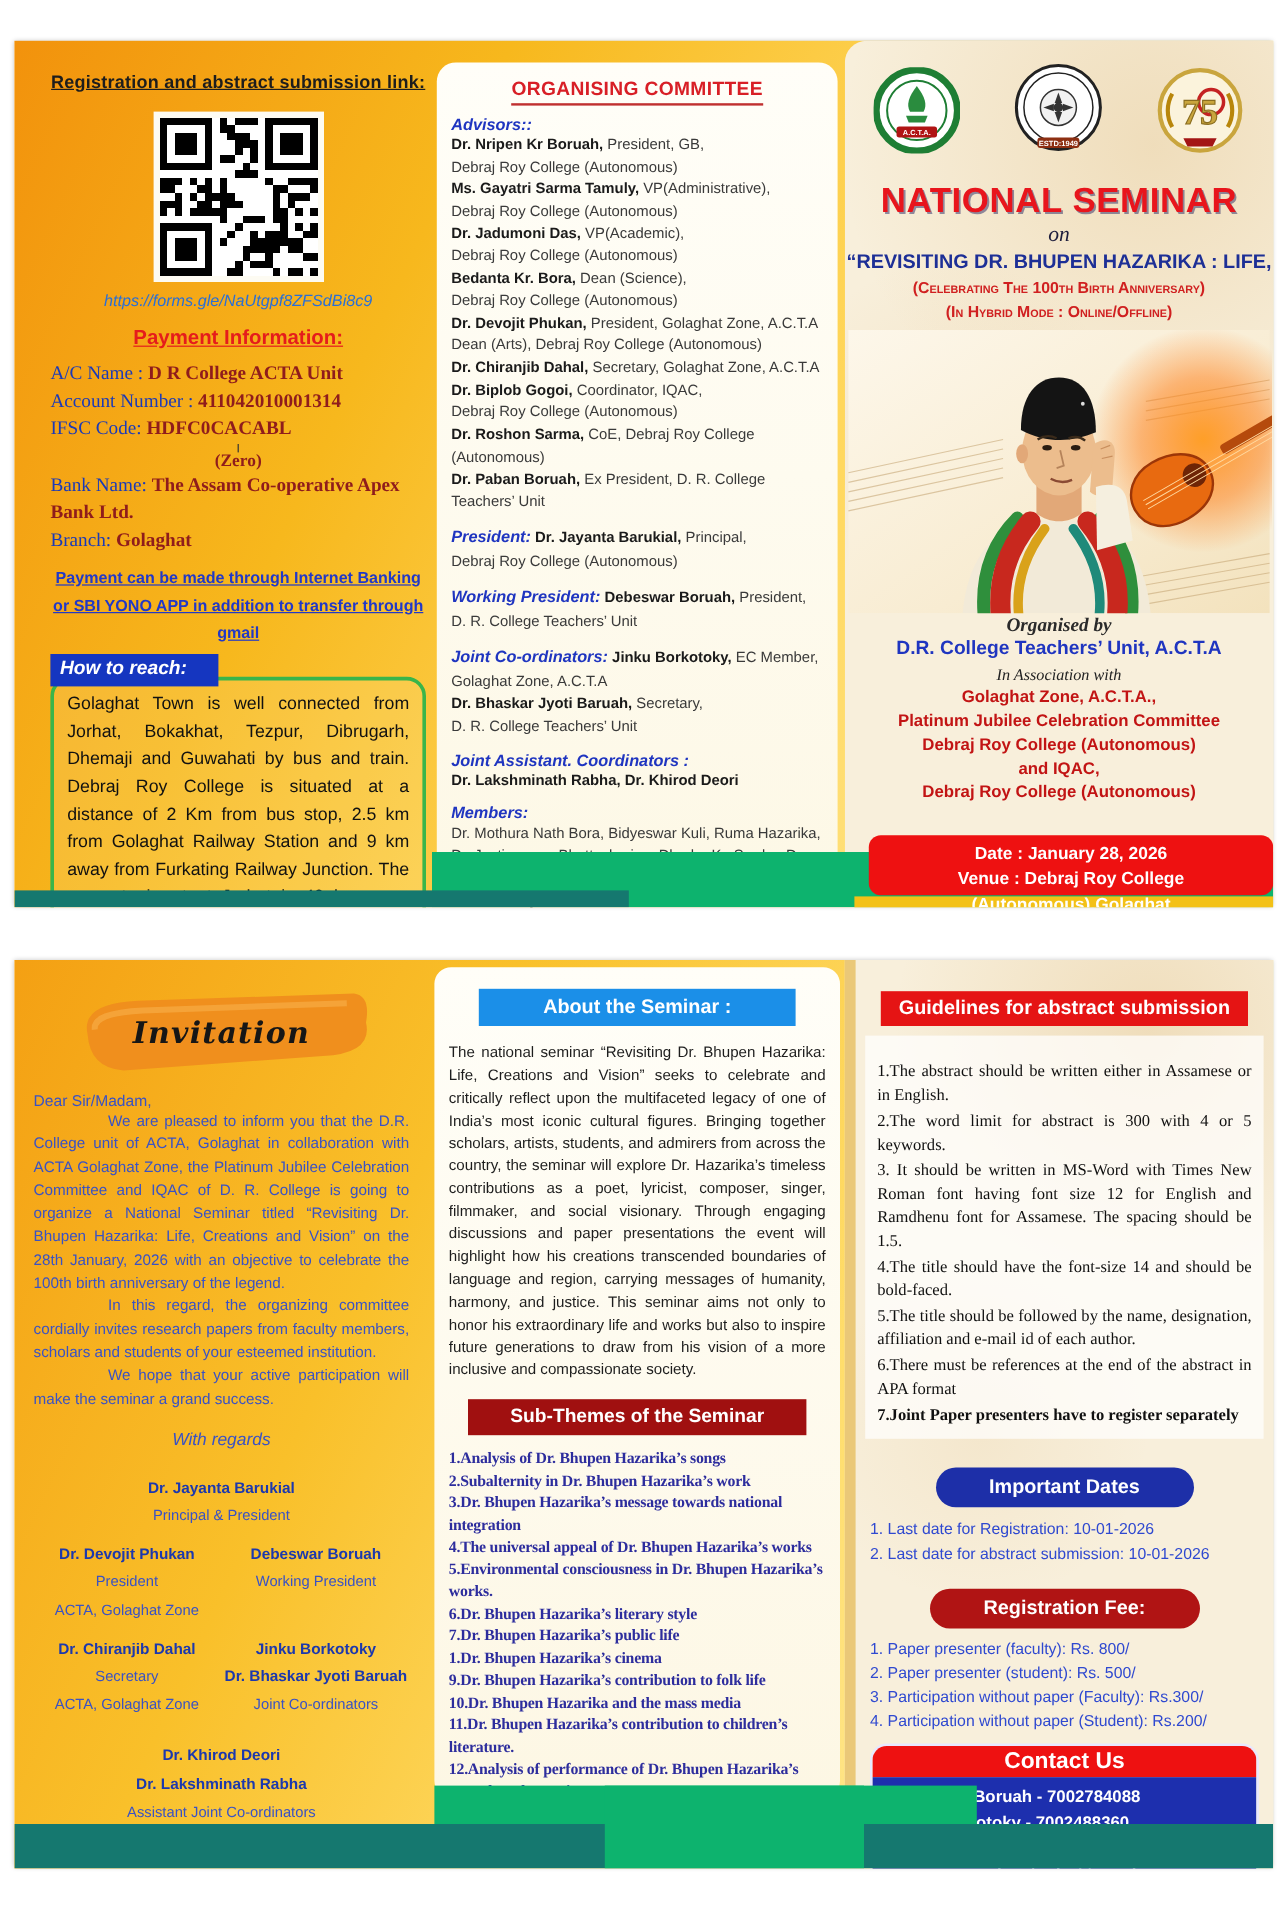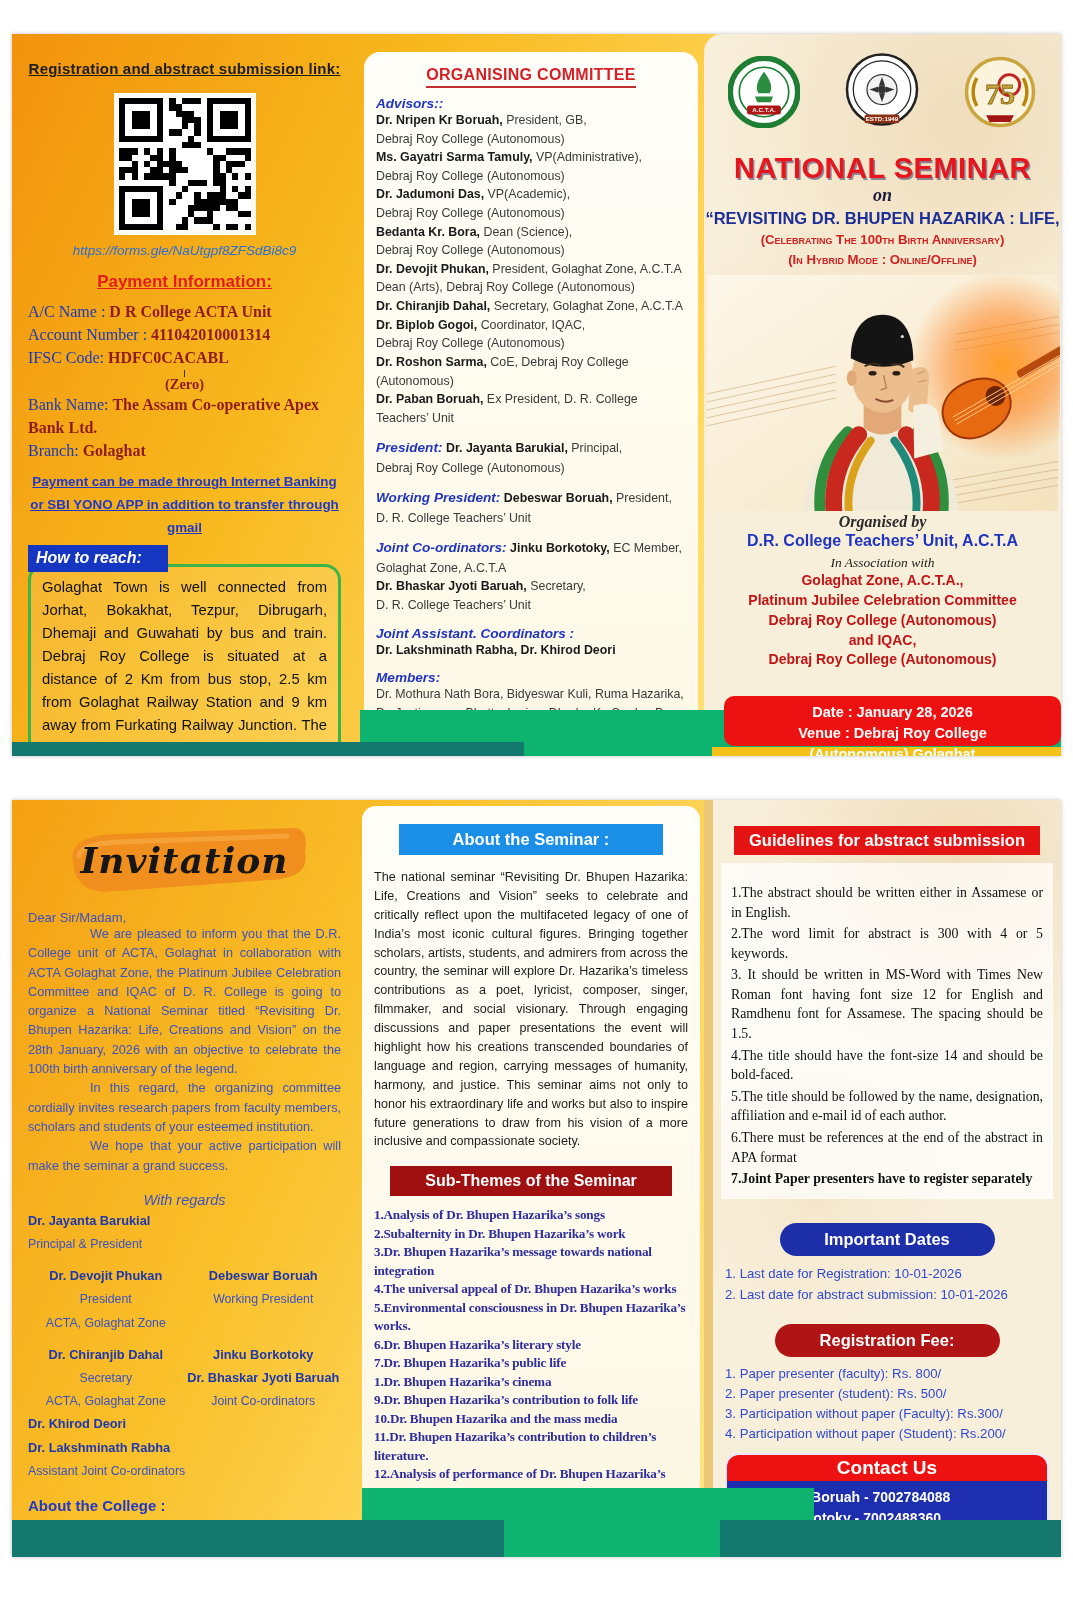--- a/index.html
+++ b/index.html
@@ -3,21 +3,21 @@
 <meta charset="utf-8">
 <style>
   html,body{margin:0;padding:0;}
   body{width:1073px;height:1600px;background:#ffffff;position:relative;
        font-family:"Liberation Sans",sans-serif;-webkit-font-smoothing:antialiased;}
   .page{position:absolute;left:12px;width:1049px;box-shadow:0 0 4px rgba(0,0,0,.25);overflow:hidden;}
   #page1{top:34px;height:722px;background:linear-gradient(115deg,#f2920c,#f7b81d 30%,#ffd75c 60%,#ffefae 100%);}
   #page2{top:800px;height:757px;background:linear-gradient(115deg,#f4a013,#f9c02a 30%,#ffdd6b 60%,#fff3bb 100%);}
 
   
-  .col1{position:absolute;left:0;top:0;width:345px;height:708px;padding:26px 16px 0;box-sizing:border-box;}
+  .col1{position:absolute;left:14px;top:0;width:345px;height:708px;padding:26px 16px 0;box-sizing:border-box;}
   .panel-mid1{position:absolute;left:352px;top:18px;width:334px;height:686px;
       background:linear-gradient(180deg,#fffef8,#fdf8e6);border-radius:16px;padding:12px 12px;box-sizing:border-box;}
   .panel-right1{position:absolute;left:692px;top:0;width:357px;height:722px;border-radius:18px 0 0 0;
       background:radial-gradient(circle at 72% 12%,rgba(205,150,60,.20),transparent 38%),
                  radial-gradient(circle at 25% 45%,rgba(210,160,80,.12),transparent 30%),#f8efdb;}
   .band-green1{position:absolute;left:348px;top:676px;width:701px;height:46px;background:#0db36e;}
   .band-teal1{position:absolute;left:0;top:708px;width:512px;height:14px;background:#15786f;}
   .band-gold1{position:absolute;left:700px;top:713px;width:349px;height:10px;background:#f3c117;}
   .datebox{position:absolute;left:712px;top:662px;width:337px;height:50px;background:#ee1111;border-radius:10px;
       color:#fff;font-weight:700;text-align:center;font-size:14.5px;line-height:1.45;padding-top:6px;box-sizing:border-box;}
@@ -46,21 +46,21 @@
   .sec.first{margin-top:12px;}
   .sec-label{color:#1f35c0;font-weight:700;font-style:italic;font-size:13.6px;}
   .cline{font-size:12.4px;color:#3a3a3a;line-height:1.5;}
   .cline .b{font-weight:700;color:#1a1a1a;}
 
   
   .logo-row{display:flex;justify-content:space-between;align-items:center;padding:18px 24px 0;}
   .logo-row svg{display:block;}
   .nat-title{color:#e8151c;font-weight:800;font-size:29px;text-align:center;margin-top:20px;letter-spacing:.5px;
       text-shadow:1.5px 1.5px 0 rgba(40,40,100,.5);}
-  .on-word{text-align:center;font-family:"Liberation Serif",serif;font-style:italic;font-weight:700;font-size:18px;color:#1d1d3c;}
+  .on-word{text-align:center;font-family:"Liberation Serif",serif;font-style:italic;font-weight:400;font-size:18px;color:#1d1d3c;}
   .sem-title{color:#1d2f96;font-weight:800;font-size:16.5px;text-align:center;line-height:1.35;margin-top:1px;}
   .sub-red{color:#d02020;font-weight:700;font-variant:small-caps;text-align:center;font-size:13.2px;line-height:1.35;margin-top:2px;}
   .photo-svg{display:block;margin:6px auto 0;width:355px;height:236px;}
   .org-by{font-family:"Liberation Serif",serif;font-style:italic;font-weight:700;font-size:16px;color:#2a2a2a;text-align:center;margin-top:2px;}
   .organiser{color:#1f35c0;font-weight:700;font-size:16px;text-align:center;margin-top:1px;}
   .in-assoc{font-family:"Liberation Serif",serif;font-style:italic;font-size:13.5px;color:#222;text-align:center;margin-top:5px;}
   .assoc-line{color:#c21414;font-weight:700;font-size:14px;text-align:center;line-height:1.42;}
 
   
   .col1-2{position:absolute;left:0;top:0;width:345px;height:720px;padding:14px 16px 0;box-sizing:border-box;}
@@ -69,26 +69,26 @@
   .panel-right2{position:absolute;left:692px;top:0;width:357px;height:722px;box-sizing:border-box;border-left:9px solid #eac878;
       background:radial-gradient(circle at 70% 8%,rgba(205,150,60,.20),transparent 30%),
                  radial-gradient(circle at 30% 55%,rgba(210,160,80,.10),transparent 30%),#f8efdb;}
   .band-teal2{position:absolute;left:0;top:720px;width:1049px;height:37px;background:#15786f;}
   .band-greenA{position:absolute;left:350px;top:688px;width:452px;height:32px;background:#0db36e;}
   .band-greenB{position:absolute;left:492px;top:688px;width:216px;height:69px;background:#0db36e;}
 
   .inv-wrap{position:relative;width:252px;height:76px;margin:8px auto 2px;}
   .inv-wrap svg{position:absolute;inset:0;width:100%;height:100%;}
   .inv-text{position:absolute;inset:0;display:flex;align-items:center;justify-content:center;
-      font-family:"DejaVu Serif",serif;font-style:italic;font-weight:700;font-size:36px;color:#161616;letter-spacing:1px;}
+      font-family:"DejaVu Serif",serif;font-style:italic;font-weight:700;font-size:25px;color:#161616;letter-spacing:1px;}
   .salutation{color:#3a52c4;font-size:13px;margin-top:12px;}
   .inv-para{color:#3a52c4;font-size:12.7px;text-align:justify;line-height:1.52;}
   .inv-para.indent{text-indent:62px;}
   .with-regards{font-style:italic;color:#3a52c4;text-align:center;font-size:14.5px;margin-top:16px;}
-  .sig-center{margin-top:0;}
+  .sig-center{text-align:center;margin-top:20px;}
   .sig-line .b{font-weight:700;color:#1c38ae;font-size:12.8px;}
   .sig-line .r{color:#3a52c4;font-size:12.3px;}
   .sig-line{line-height:1.45;}
   .sig-grid{display:grid;grid-template-columns:1fr 1fr;column-gap:2px;margin-top:9px;}
   .sig-cell{text-align:center;}
   .about-col-heading{color:#2138c8;font-weight:700;font-size:15px;margin-top:16px;}
   .about-col-body{color:#141414;font-size:12.8px;text-align:justify;line-height:1.52;margin-top:6px;text-indent:26px;}
 
   .abs-heading{background:#1b8fe8;color:#fff;font-weight:700;font-size:16.5px;text-align:center;width:84%;margin:8px auto 0;padding:6px 0;}
   .abs-body{font-size:12.6px;color:#1d1d1d;text-align:justify;line-height:1.5;margin-top:13px;font-weight:500;}

